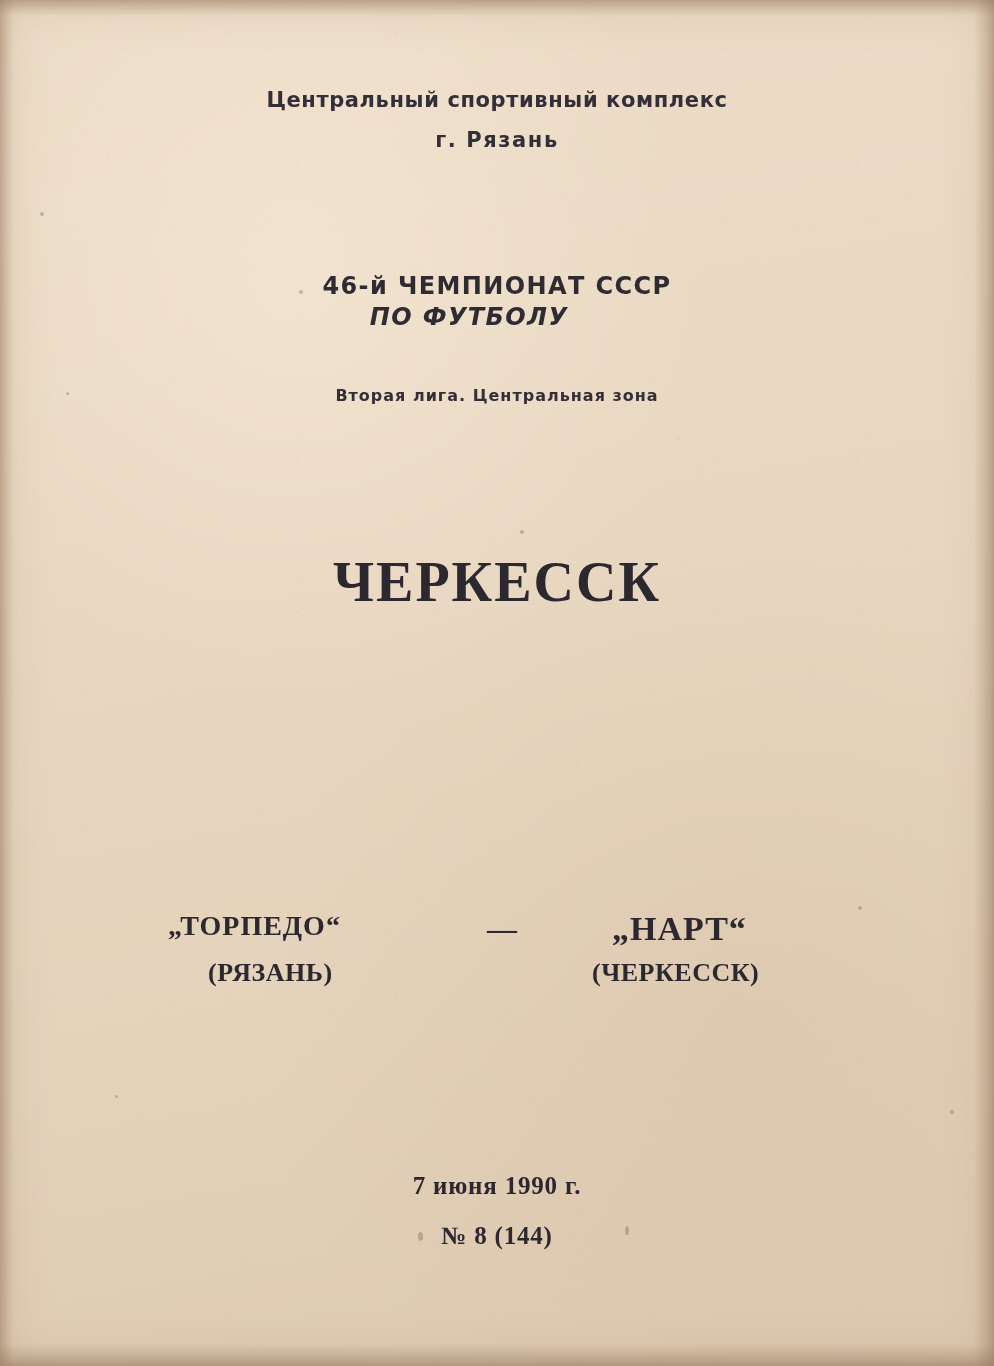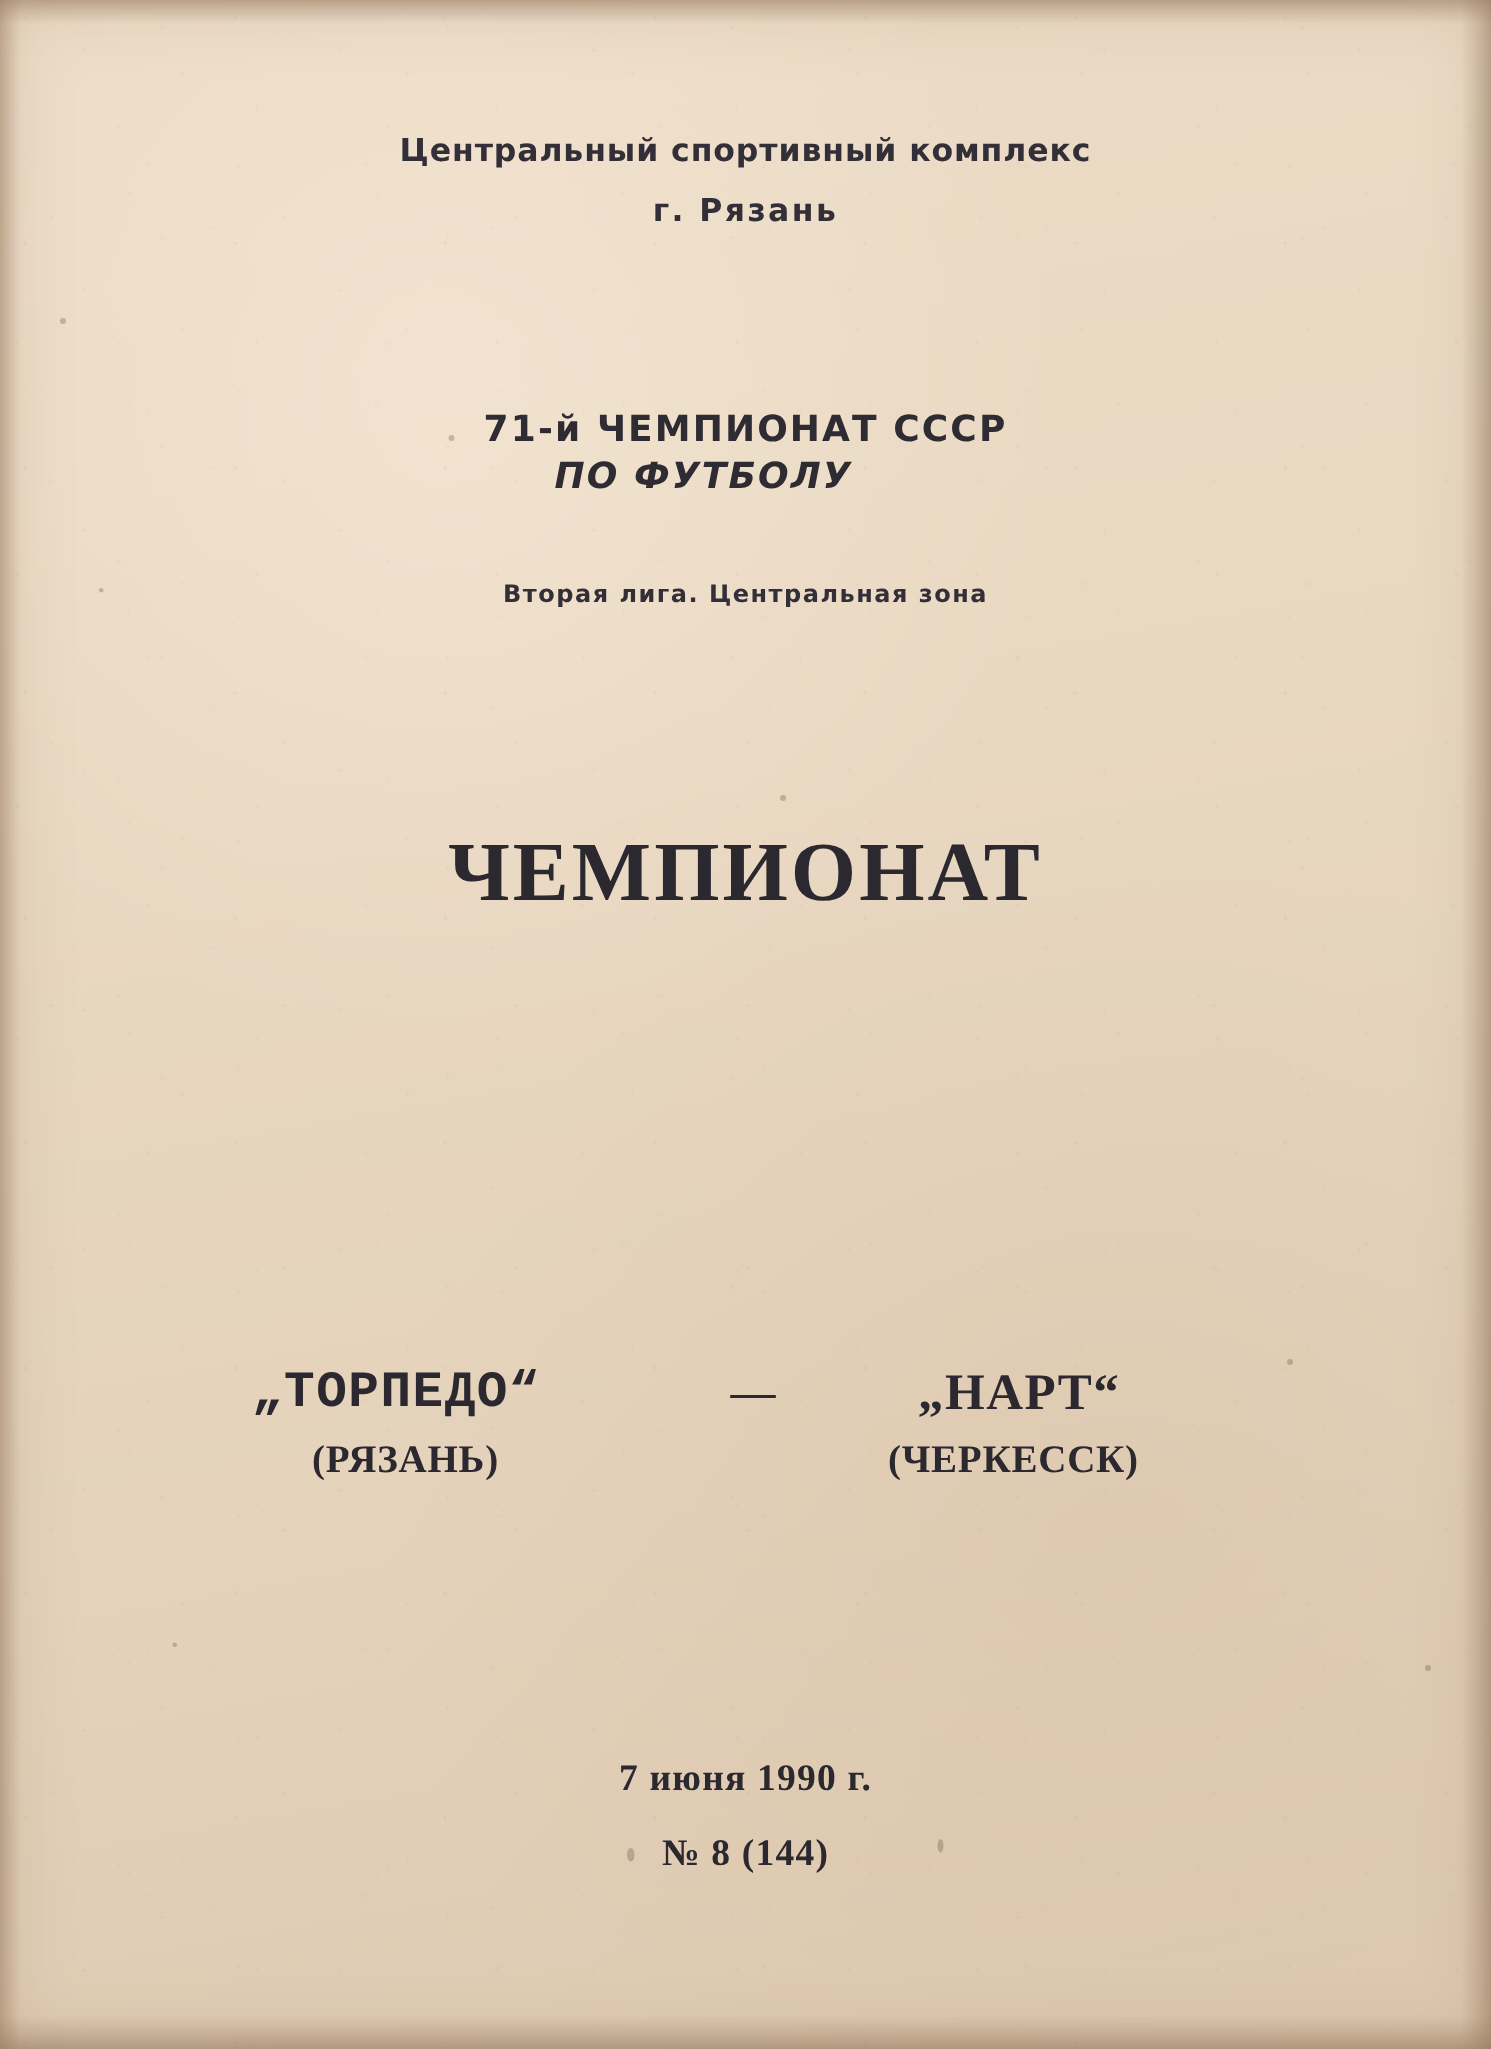--- a/index.html
+++ b/index.html
@@ -163,23 +163,23 @@
   }
   .match-row {
     position: relative;
     width: 100%;
     height: 44px;
   }
   .team-home-name {
     position: absolute;
     left: 168px;
     top: 0;
-    font-family: Liberation Mono, monospace;
-    font-weight: bold;
-    font-size: 34px;
+    font-family: Liberation Serif, serif;
+    font-weight: bold;
+    font-size: 28px;
     letter-spacing: 1px;
     color: #2b2830;
     white-space: nowrap;
   }
   .dash {
     position: absolute;
     left: 487px;
     top: 2px;
     font-family: "Liberation Serif", serif;
     font-weight: bold;
@@ -270,27 +270,27 @@
   <div class="mark" style="left:625px; top:1226px; width:4px; height:9px;"></div>
   <div class="mark" style="left:950px; top:1110px; width:4px; height:4px;"></div>
   <div class="mark" style="left:115px; top:1095px; width:3px; height:3px;"></div>
 
   <div class="content">
 
     <div class="venue">Центральный спортивный комплекс</div>
 
     <div class="venue-city">г. Рязань</div>
 
-    <div class="champ-line1">71-й ЧЕМПИОНАТ СССР</div>
+    <div class="champ-line1">46-й ЧЕМПИОНАТ СССР</div>
 
     <div class="champ-line2">ПО ФУТБОЛУ</div>
 
     <div class="league">Вторая лига. Центральная зона</div>
 
-    <div class="program-title">ЧЕМПИОНАТ</div>
+    <div class="program-title">ЧЕРКЕССК</div>
 
     <div class="match">
       <div class="match-row">
         <span class="team-home-name">„ТОРПЕДО“</span>
         <span class="dash">—</span>
         <span class="team-away-name">„НАРТ“</span>
       </div>
       <span class="team-home-city">(РЯЗАНЬ)</span>
       <span class="team-away-city">(ЧЕРКЕССК)</span>
     </div>

